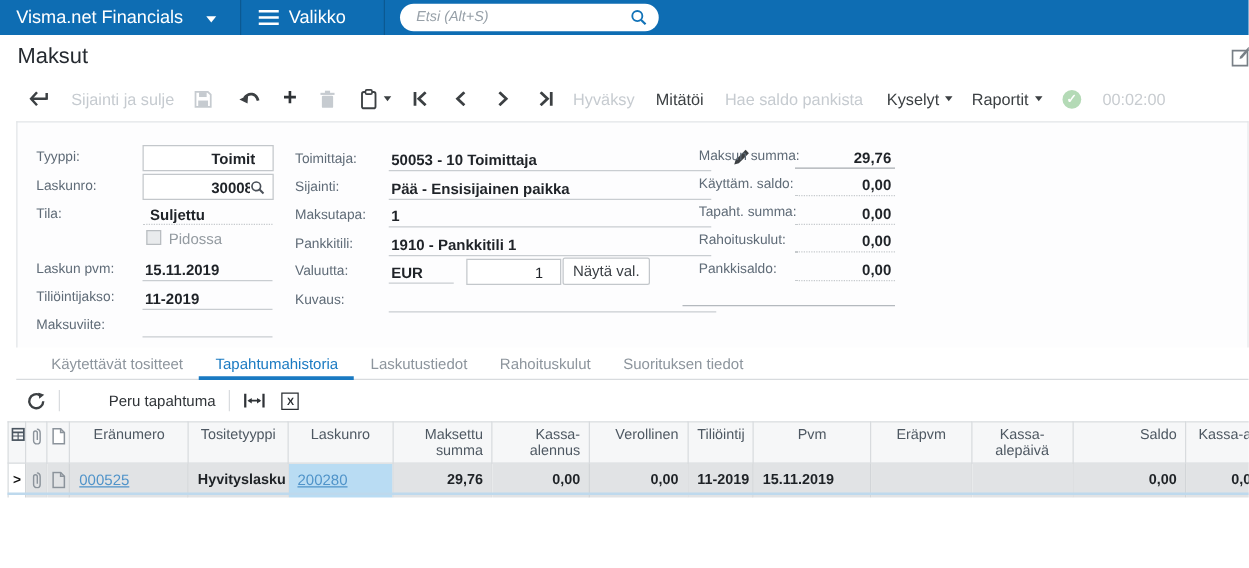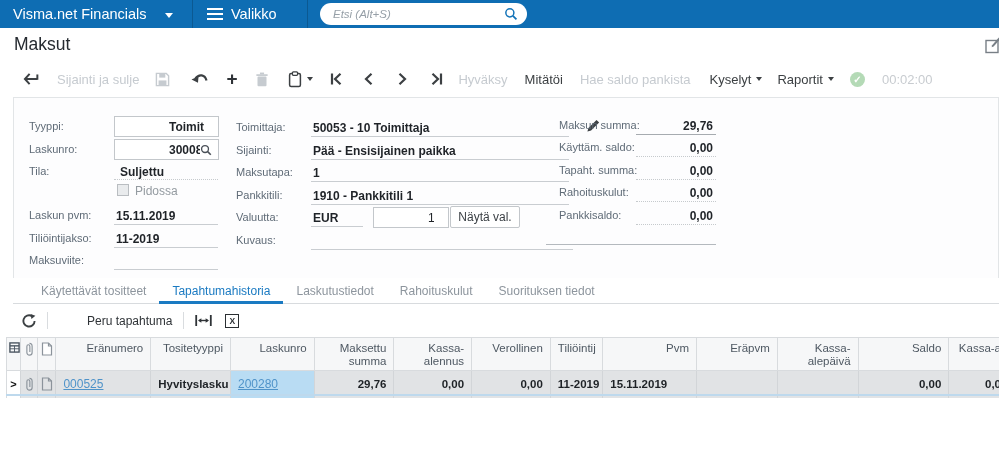--- a/index.html
+++ b/index.html
@@ -68,21 +68,21 @@
   .gridbar { position:absolute; left:13px; top:304px; height:33px; display:flex; align-items:center; padding-left:9px; }
   .gb-div { width:1px; height:17px; background:#d9dcdf; margin:0 11px; }
   .gb-text { font-size:12px; color:#2f3337;margin-left:28px; }
   .xls { width:14px; height:14px; border:1.6px solid #2b2f33; color:#2b2f33; font-size:8.5px; font-weight:800;
     display:flex; align-items:center; justify-content:center; margin-left:13px; }
 
   
   .grid { position:absolute; left:6px; top:337px; right:0; }
   table { border-collapse:collapse; table-layout:fixed; width:1003px; }
   th { background:#f6f7f8; border:1px solid #d8dbde; border-left:none; font-size:11.5px; font-weight:400;
-    color:#4e5862; text-align:right; vertical-align:top; padding:4px 7px 2px; line-height:13px; height:30px; }
+    color:#4e5862; text-align:center; vertical-align:top; padding:4px 7px 2px; line-height:13px; height:30px; }
   th:first-child { border-left:1px solid #d8dbde; }
   th.num { text-align:right; }
   th.ic { padding:4px 2px; text-align:center; }
   td { height:27px; background:#e1e3e5; border-right:1px solid #d2d5d8; font-size:11.5px; font-weight:600;
     color:#1e2226; padding:2px 7px; white-space:nowrap; overflow:hidden; }
   td.ind { background:#fff; text-align:center; font-weight:800; font-size:11px; color:#111;
     border-left:1px solid #d8dbde; padding:2px 1px; }
   td.ic { text-align:center; color:#8b939b; padding:2px 1px; }
   td.num { text-align:right; }
   td.sel { background:#b9dcf3; }

